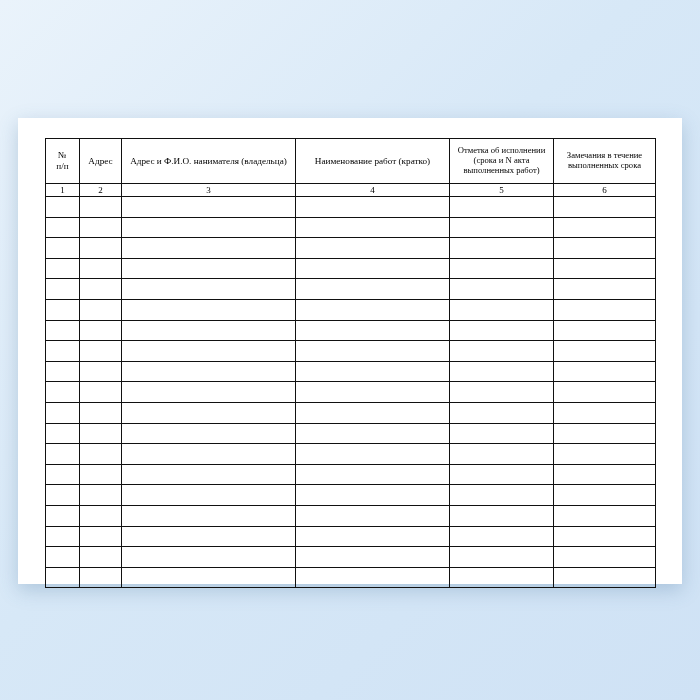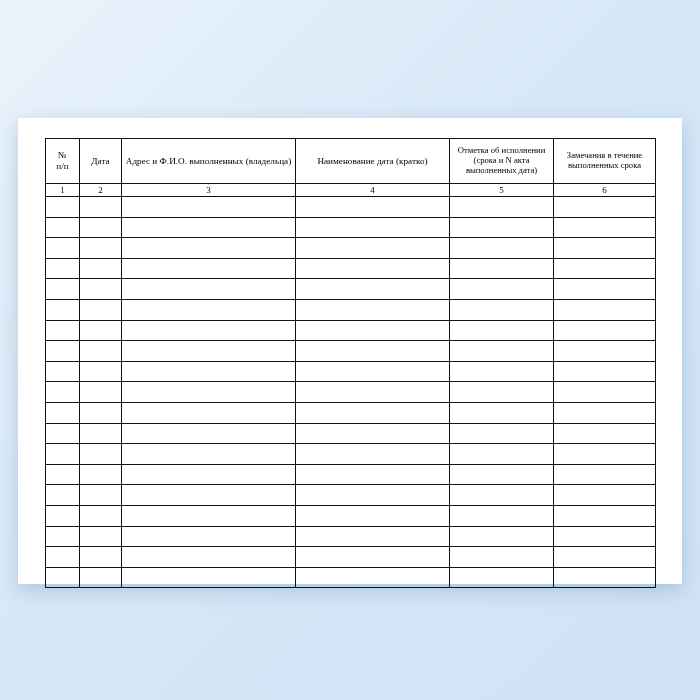--- a/index.html
+++ b/index.html
@@ -96,32 +96,32 @@
           <col class="col-mark">
           <col class="col-note">
         </colgroup>
         <thead>
           <tr>
             <th>
               <span class="hdr hdr-mid">№</span>
               <span class="hdr hdr-mid">п/п</span>
             </th>
             <th>
-              <span class="hdr hdr-mid">Дата</span>
-            </th>
-            <th>
-              <span class="hdr hdr-mid">Адрес и Ф.И.О. выполненных (владельца)</span>
-            </th>
-            <th>
-              <span class="hdr hdr-mid">Наименование дата (кратко)</span>
+              <span class="hdr hdr-mid">Адрес</span>
+            </th>
+            <th>
+              <span class="hdr hdr-mid">Адрес и Ф.И.О. нанимателя (владельца)</span>
+            </th>
+            <th>
+              <span class="hdr hdr-mid">Наименование работ (кратко)</span>
             </th>
             <th>
               <span class="hdr hdr-small">Отметка об исполнении</span>
               <span class="hdr hdr-small">(срока и N акта</span>
-              <span class="hdr hdr-small">выполненных дата)</span>
+              <span class="hdr hdr-small">выполненных работ)</span>
             </th>
             <th>
               <span class="hdr hdr-small">Замечания в течение</span>
               <span class="hdr hdr-small">выполненных срока</span>
             </th>
           </tr>
         </thead>
         <tbody>
           <tr class="numbering">
             <td>1</td>

